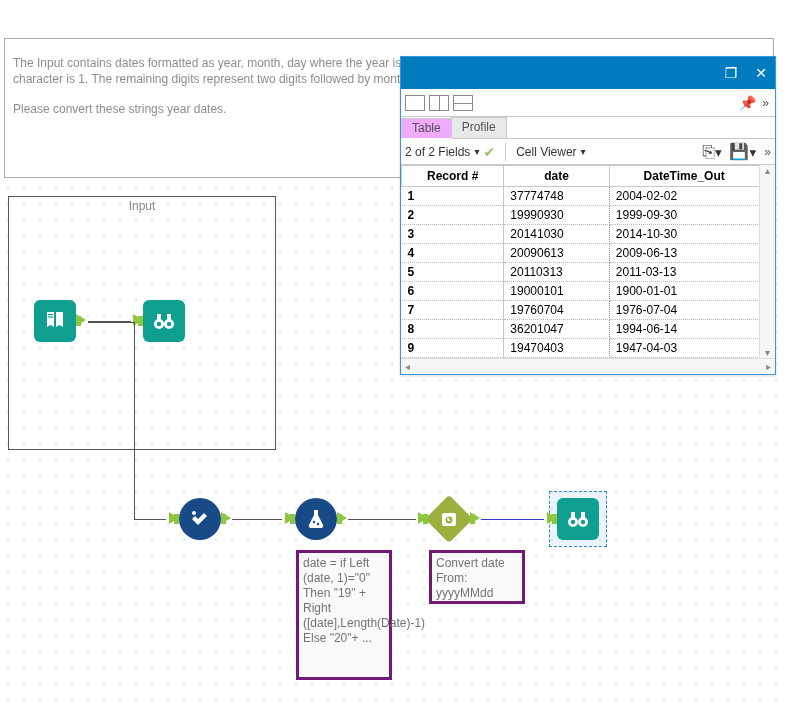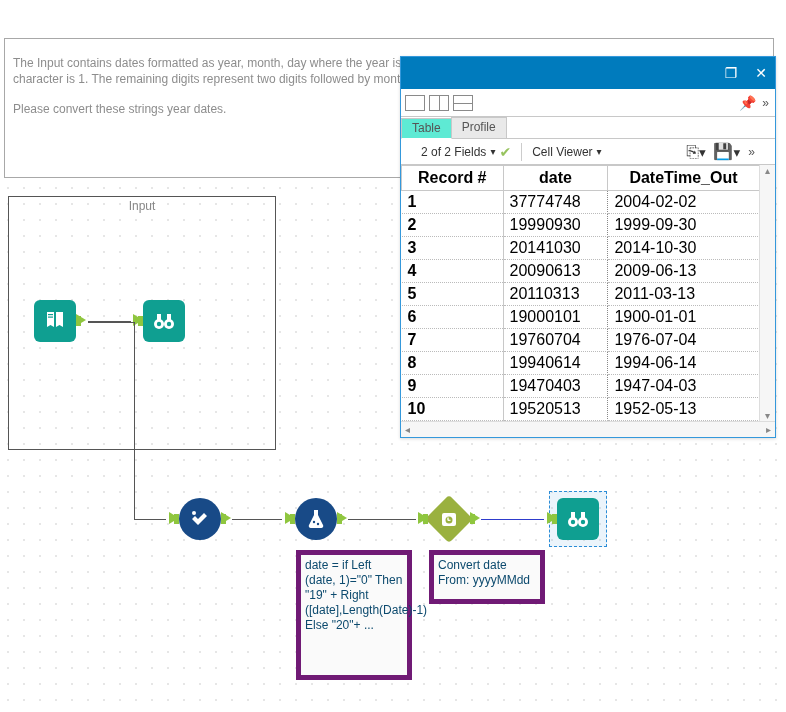--- a/index.html
+++ b/index.html
@@ -89,27 +89,27 @@
 
   .conn {
     position: absolute;
     background: #555;
     height: 1px;
   }
   .conn.v { width: 1px; height: auto; }
 
   .annotation {
     position: absolute;
-    border: 5px solid #701a75;
+    border: 3px solid #701a75;
     background: #fafafa;
-    color: #0c4a6e;
+    color: #737373;
     padding: 3px 4px;
     font-size: 12px;
     line-height: 1.25;
-    width: 116px;
+    width: 96px;
   }
 
   
   .results-window {
     position: absolute;
     top: 56px; left: 400px;
     width: 376px;
     border: 1px solid #3498db;
     background: #fff;
     box-shadow: 0 1px 3px rgba(0,0,0,0.15);
@@ -151,43 +151,43 @@
   .rtab {
     padding: 2px 10px;
     border: 1px solid #c8c8c8;
     border-bottom: none;
     margin-right: -1px;
     background: #e9e9e9;
     color: #555;
     cursor: pointer;
     font-size: 12px;
   }
-  .rtab.active { background: #5eead4; position:relative; top:1px; border-bottom:1px solid #fff;}
+  .rtab.active { background: #f0abfc; position:relative; top:1px; border-bottom:1px solid #fff;}
 
   .results-controls {
     display: flex;
     align-items: center;
     border-bottom: 1px solid #c8c8c8;
-    padding: 3px 20px;
+    padding: 3px 4px;
     gap: 10px;
     font-size: 12px;
   }
   .results-controls .drop { cursor:pointer; color:#333; display:flex; align-items:center; gap:4px;}
   .results-controls .caret { font-size:10px; color:#333;}
   .results-controls .check { color:#97c35e; font-size:14px;}
   .results-controls .sep { width:1px; height:18px; background:#ccc;}
   .results-controls .right { margin-left:auto; display:flex; gap:8px; align-items:center;}
   .results-controls .iconbtn { cursor:pointer; color:#333; font-size:16px;}
   .results-controls .chev2 { font-size:12px; color:#555; cursor:pointer;}
 
   .scroll-wrapper { position:relative; }
   .data-table {
     width: 100%;
     border-collapse: collapse;
-    font-size: 16px;
+    font-size: 12px;
   }
   .data-table th {
     text-align: center;
     font-weight: bold;
     border: 1px solid #c8c8c8;
     padding: 3px 6px;
     background:#fff;
   }
   .data-table td {
     border-right: 1px dotted #888;
@@ -405,34 +405,28 @@
             <td style="border: none;"></td>
           </tr>
           <tr>
             <td>7</td>
             <td>19760704</td>
             <td>1976-07-04</td>
             <td style="border: none;"></td>
           </tr>
           <tr>
             <td>8</td>
-            <td>19940614</td>
+            <td>36201047</td>
             <td>1994-06-14</td>
             <td style="border: none;"></td>
           </tr>
           <tr>
             <td>9</td>
             <td>19470403</td>
             <td>1947-04-03</td>
-            <td style="border: none;"></td>
-          </tr>
-          <tr>
-            <td>10</td>
-            <td>19520513</td>
-            <td>1952-05-13</td>
             <td style="border: none;"></td>
           </tr>
         </tbody>
     </table>
     <div class="vscroll-gutter">
         <span>▴</span>
         <span>▾</span>
       </div>
     <div class="hscroll-gutter">
         <span>◂</span>

